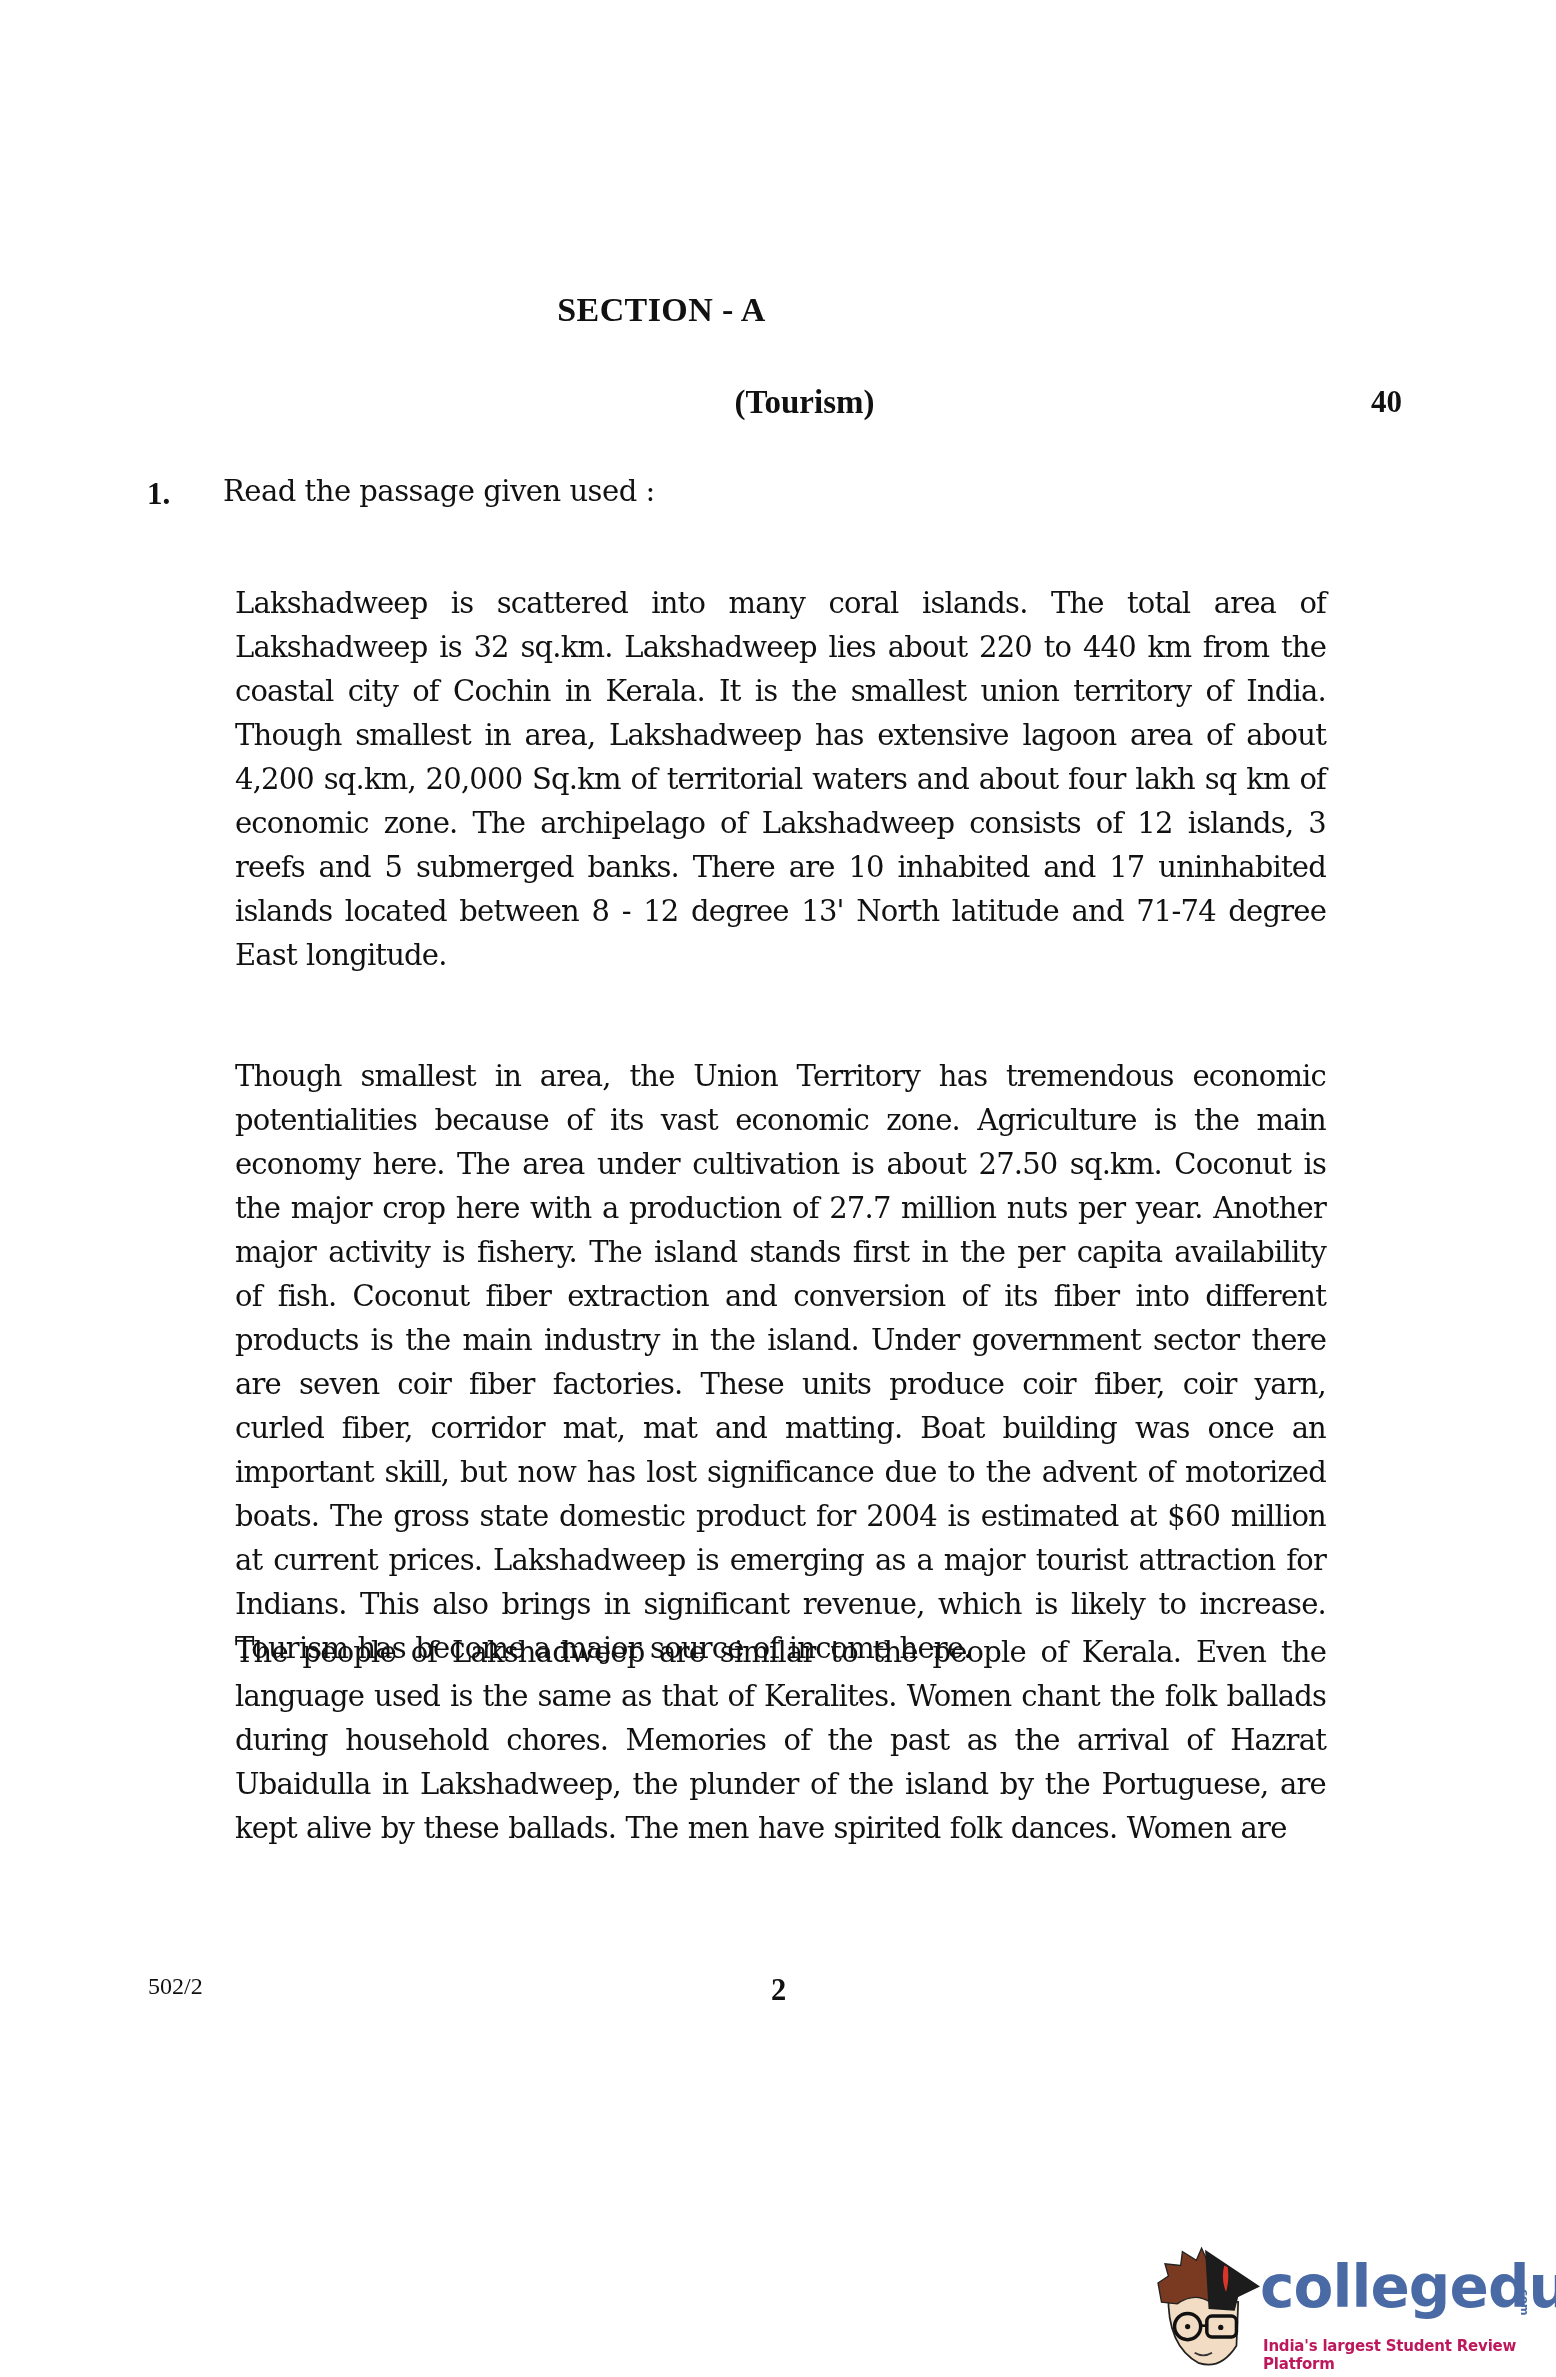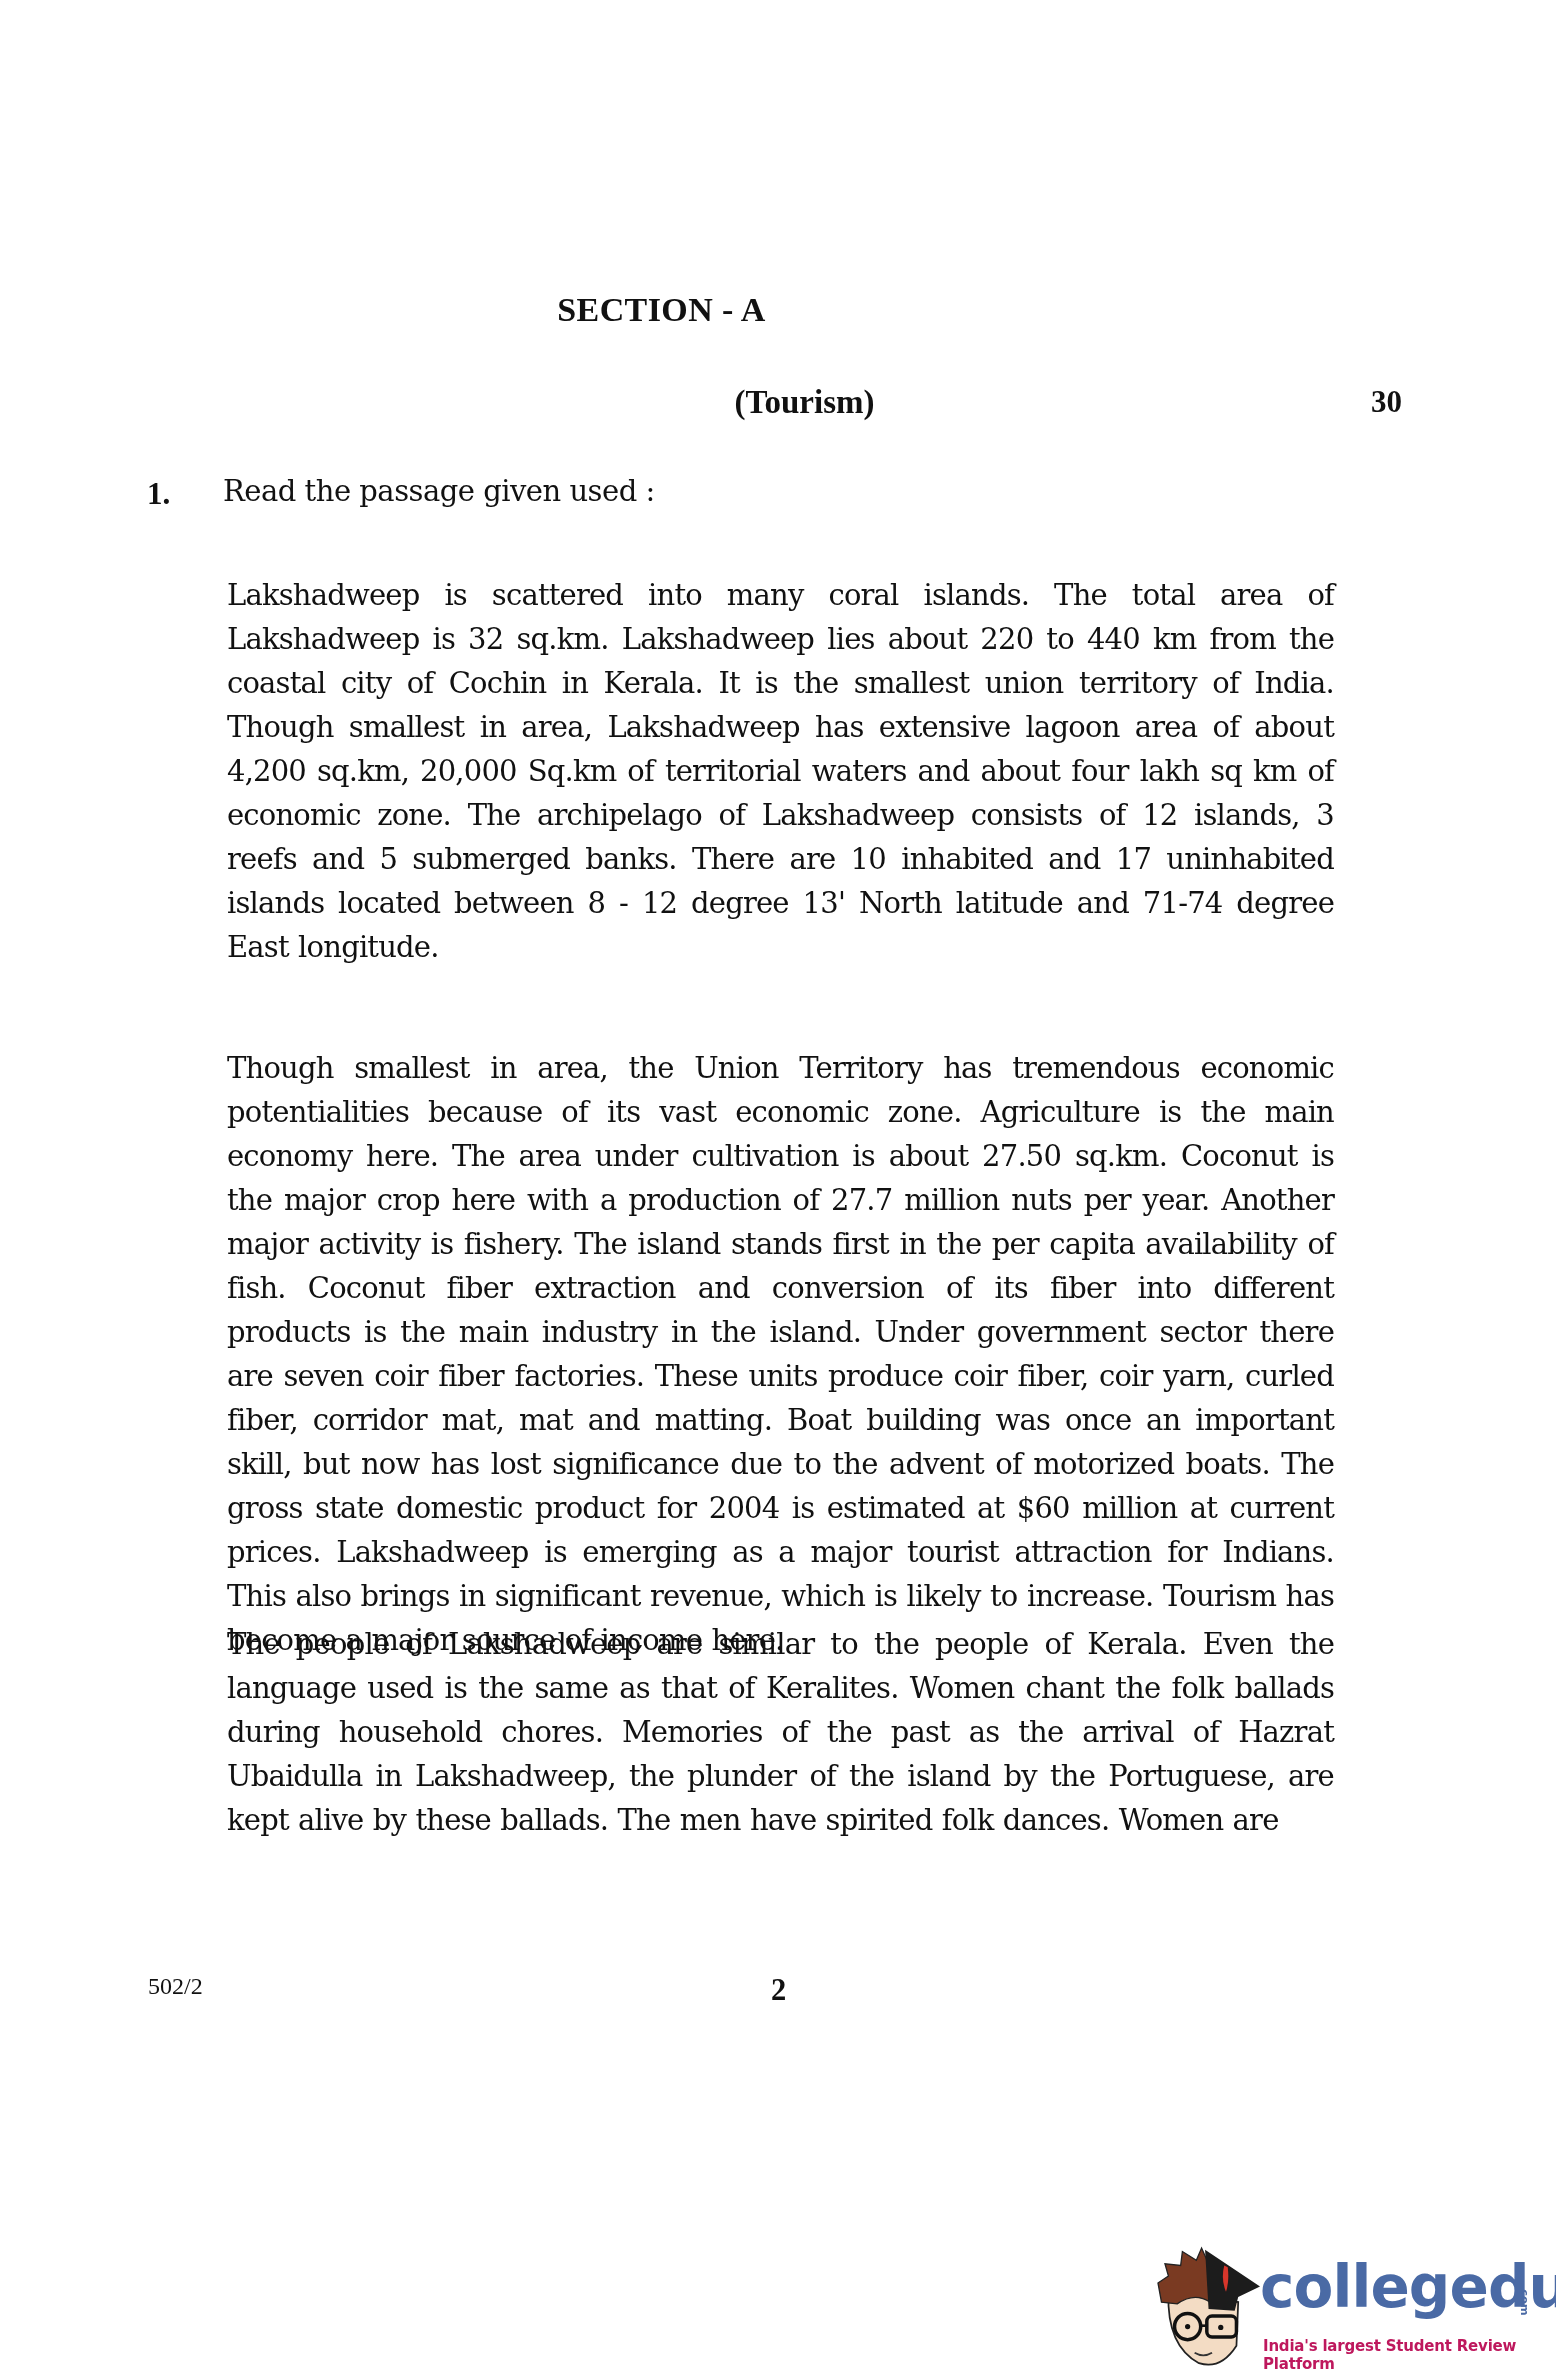--- a/index.html
+++ b/index.html
@@ -8,37 +8,37 @@
   .abs { position: absolute; }
   .section-title { left: 0; width: 1271px; top: 291px; text-align: center; padding-left: 52px; box-sizing: border-box;
                    font-family: "Liberation Serif", serif; font-weight: bold; font-size: 34px; letter-spacing: 0.4px; }
   .section-sub { left: 0; width: 1557px; top: 384px; text-align: center; padding-left: 52px; box-sizing: border-box;
                  font-family: "Liberation Serif", serif; font-weight: bold; font-size: 33px; }
   .marks { left: 1371px; top: 384px; font-family: "Liberation Serif", serif; font-weight: bold; font-size: 31px; }
   .q-num { left: 147px; top: 476px; font-family: "Liberation Serif", serif; font-weight: bold; font-size: 31px; }
   .q-text { left: 223px; top: 474px; font-family: "DejaVu Serif", serif; font-size: 29px; letter-spacing: -0.5px; }
   .passage { left: 223px; width: 1115px; }
   .para { font-family: "DejaVu Serif", serif; font-size: 29px; line-height: 44px; text-align: justify;
-          letter-spacing: -0.8px; word-spacing: 0.9px; margin: 4px; }
+          letter-spacing: -0.8px; word-spacing: 0.9px; margin: 12px; }
   .footer-code { left: 148px; top: 1973px; font-family: "Liberation Serif", serif; font-weight: normal; font-size: 24px; }
   .footer-page { left: 771px; top: 1973px; font-family: "Liberation Serif", serif; font-weight: bold; font-size: 30.5px; }
   .logo { left: 1151px; top: 2241px; width: 401px; height: 131px; }
   .logo-word { left: 109px; top: 12.2px; font-family: "DejaVu Sans", sans-serif; font-size: 58px; font-weight: bold;
                color: #4a6aa5; letter-spacing: -0.9px; }
   .logo-com { left: 380px; top: 44px; font-family: "DejaVu Sans", sans-serif; font-size: 11.3px; color: #4a6aa5;
               transform: rotate(90deg); transform-origin: left top; font-weight: bold; }
   .logo-tag { left: 112px; top: 96px; font-family: "DejaVu Sans", sans-serif; font-size: 15px; font-weight: bold;
               color: #be185d; letter-spacing: -0.2px; }
 </style>
 </head>
 <body>
 
 <div class="abs section-title">SECTION - A</div>
 <div class="abs section-sub">(Tourism)</div>
-<div class="abs marks">30</div>
+<div class="abs marks">40</div>
 
 <div class="abs q-num">1.</div>
 <div class="abs q-text">Read the passage given used :</div>
 
 <div class="abs passage" style="top:569px;">
   <p class="para">Lakshadweep is scattered into many coral islands.  The total area of Lakshadweep is 32 sq.km.  Lakshadweep lies about 220 to 440 km from the coastal city of Cochin in Kerala.  It is the smallest union territory of India. Though smallest in area, Lakshadweep has extensive lagoon area of about 4,200 sq.km, 20,000 Sq.km of territorial waters and about four lakh sq km of economic zone.  The archipelago of Lakshadweep consists of 12 islands, 3 reefs and 5 submerged banks.  There are 10 inhabited and 17 uninhabited islands located between 8 - 12 degree 13' North latitude and 71-74 degree East longitude.</p>
 </div>
 <div class="abs passage" style="top:1042px;">
   <p class="para">Though smallest in area, the Union Territory has tremendous economic potentialities because of its vast economic zone.  Agriculture is the main economy here.  The area under cultivation is about 27.50 sq.km.  Coconut is the major crop here with a production of 27.7 million nuts per year.  Another major activity is fishery.  The island stands first in the per capita availability of fish.  Coconut fiber extraction and conversion of its fiber into different products is the main industry in the island.  Under government sector there are seven coir fiber factories.  These units produce coir fiber, coir yarn, curled fiber, corridor mat, mat and matting.  Boat building was once an important skill, but now has lost significance due to the advent of motorized boats.  The gross state domestic product for 2004 is estimated at $60 million at current prices.  Lakshadweep is emerging as a major tourist attraction for Indians. This also brings in significant revenue, which is likely to increase.  Tourism has become a major source of income here.</p>
 </div>

